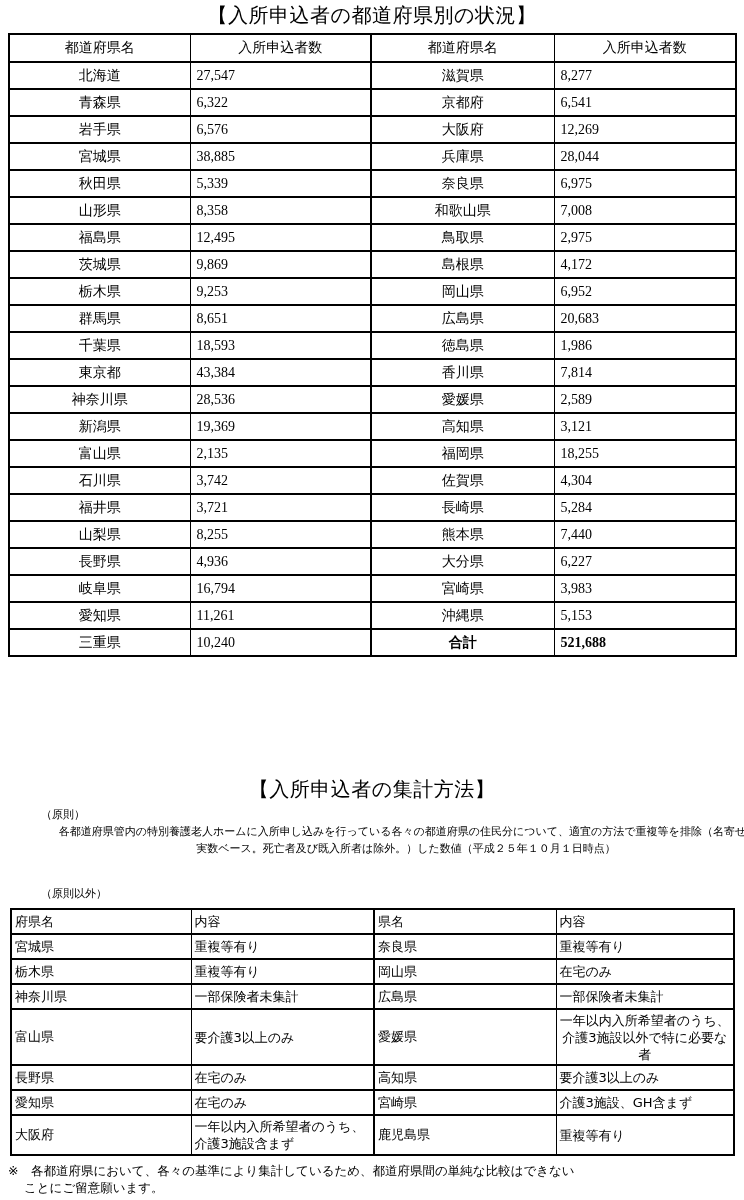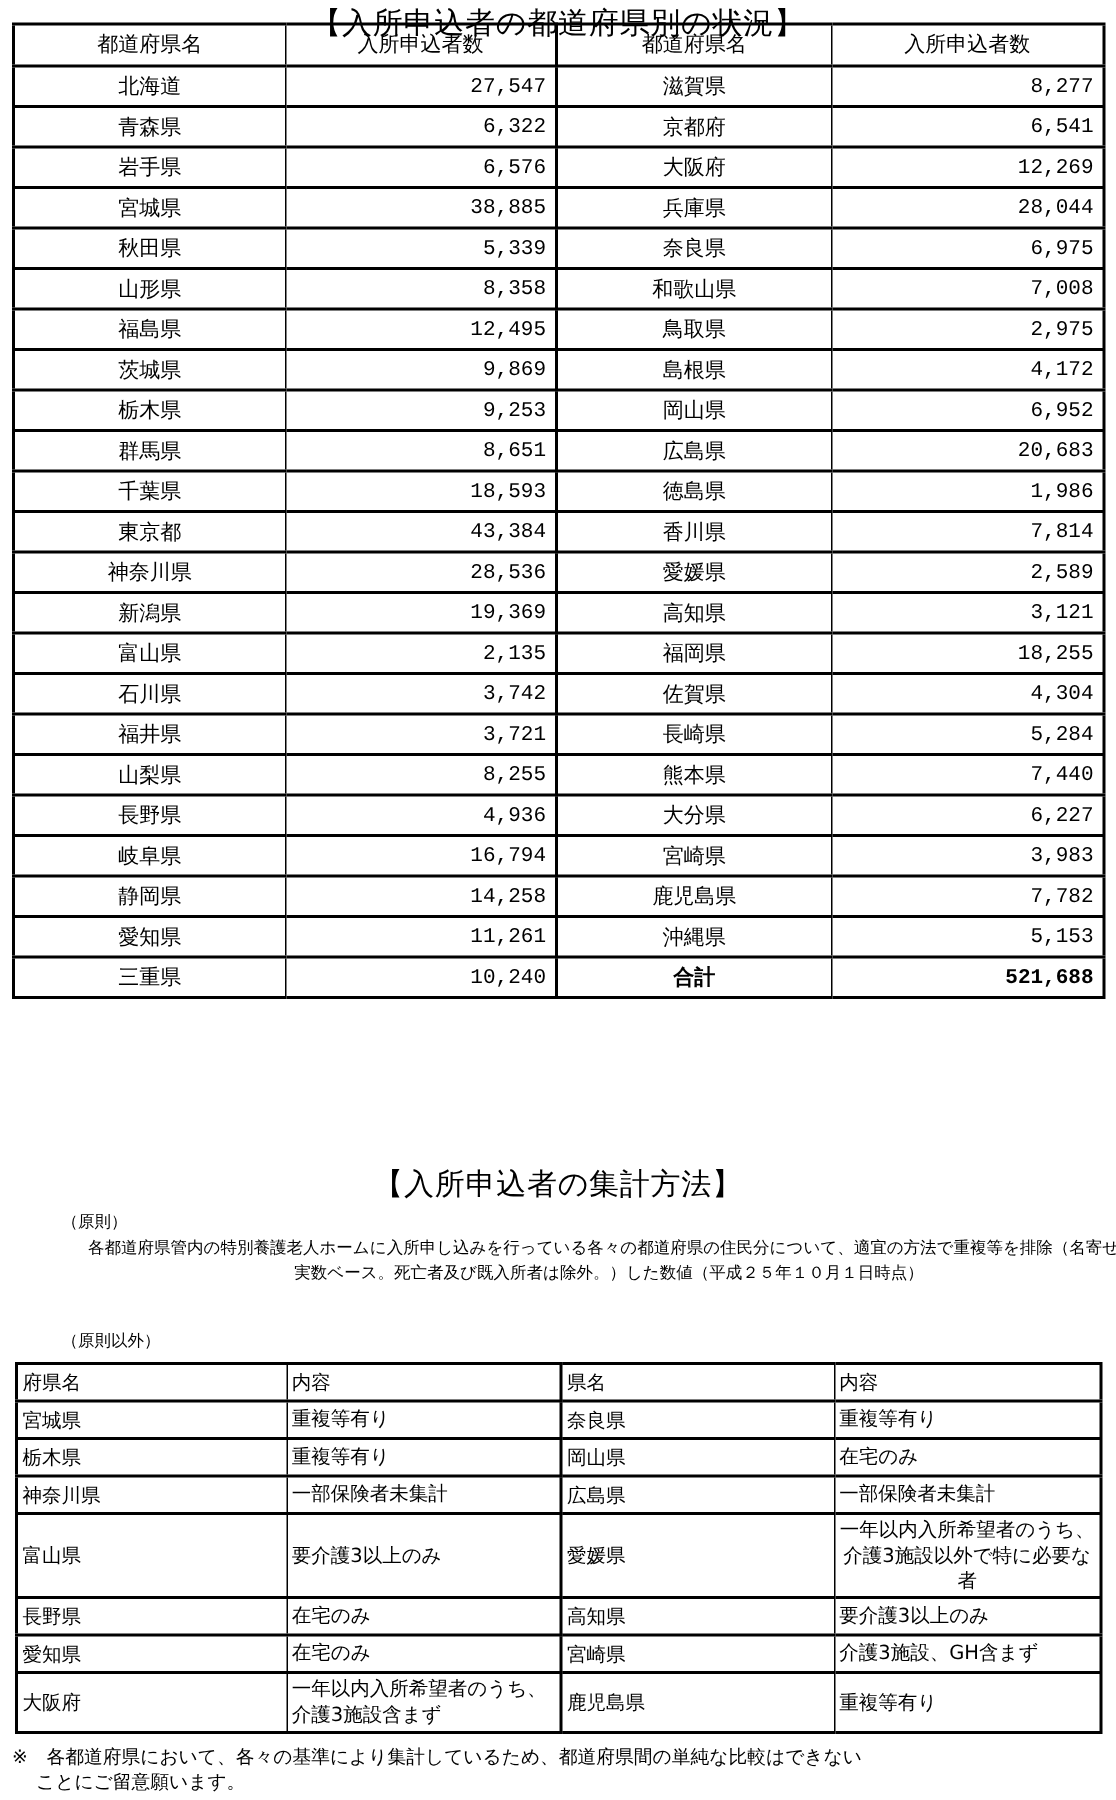--- a/index.html
+++ b/index.html
@@ -9,29 +9,29 @@
     color: #000;
   }
   .title {
     position: absolute; left: 0; width: 744px; text-align: center;
     font-size: 20px; font-weight: normal; letter-spacing: 0.5px;
   }
   #title1 { top: 2px; text-align: center; }
   #title2 { top: 776px; }
 
   table { border-collapse: collapse; position: absolute; table-layout: fixed; }
-  #main-table { left: 8px; top: 15px; width: 727px; border: 2.5px solid #000; }
+  #main-table { left: 8px; top: 33px; width: 727px; border: 2.5px solid #000; }
   #main-table td, #main-table th {
     border-top: 2px solid #000; border-bottom: 2px solid #000;
     border-left: 1px solid #000; border-right: 1px solid #000;
     height: 25px; padding: 0 6px; font-size: 14px; font-weight: normal;
   }
   #main-table th { height: 26px; }
   #main-table .name { text-align: center; }
-  #main-table .num { text-align: right; font-family: Liberation Mono, monospace; font-size: 14px; }
+  #main-table .num { font-family: Liberation Serif, serif; font-size: 14px; }
   #main-table .sep { border-right: 2.5px solid #000; }
   #main-table .bold { font-weight: bold; }
 
   .para { position: absolute; left: 8px; width: 730px; font-size: 11px; line-height: 17px; margin-left: 33px; }
   #gensoku-label { top: 806px; }
   #gensoku-body { top: 823px; text-indent: 1.4em; text-align: center; }
   #igai-label { top: 885px; }
 
   #ex-table { left: 10px; top: 908px; width: 723px; border: 2.5px solid #000; }
   #ex-table td, #ex-table th {
@@ -180,26 +180,20 @@
         <td class="name">大分県</td>
         <td class="num">6,227</td>
       </tr>
       <tr>
         <td class="name">岐阜県</td>
         <td class="num sep">16,794</td>
         <td class="name">宮崎県</td>
         <td class="num">3,983</td>
       </tr>
       <tr>
-        <td class="name">静岡県</td>
-        <td class="num sep">14,258</td>
-        <td class="name">鹿児島県</td>
-        <td class="num">7,782</td>
-      </tr>
-      <tr>
         <td class="name">愛知県</td>
         <td class="num sep">11,261</td>
         <td class="name">沖縄県</td>
         <td class="num">5,153</td>
       </tr>
       <tr>
         <td class="name">三重県</td>
         <td class="num sep">10,240</td>
         <td class="name bold">合計</td>
         <td class="num bold">521,688</td>

